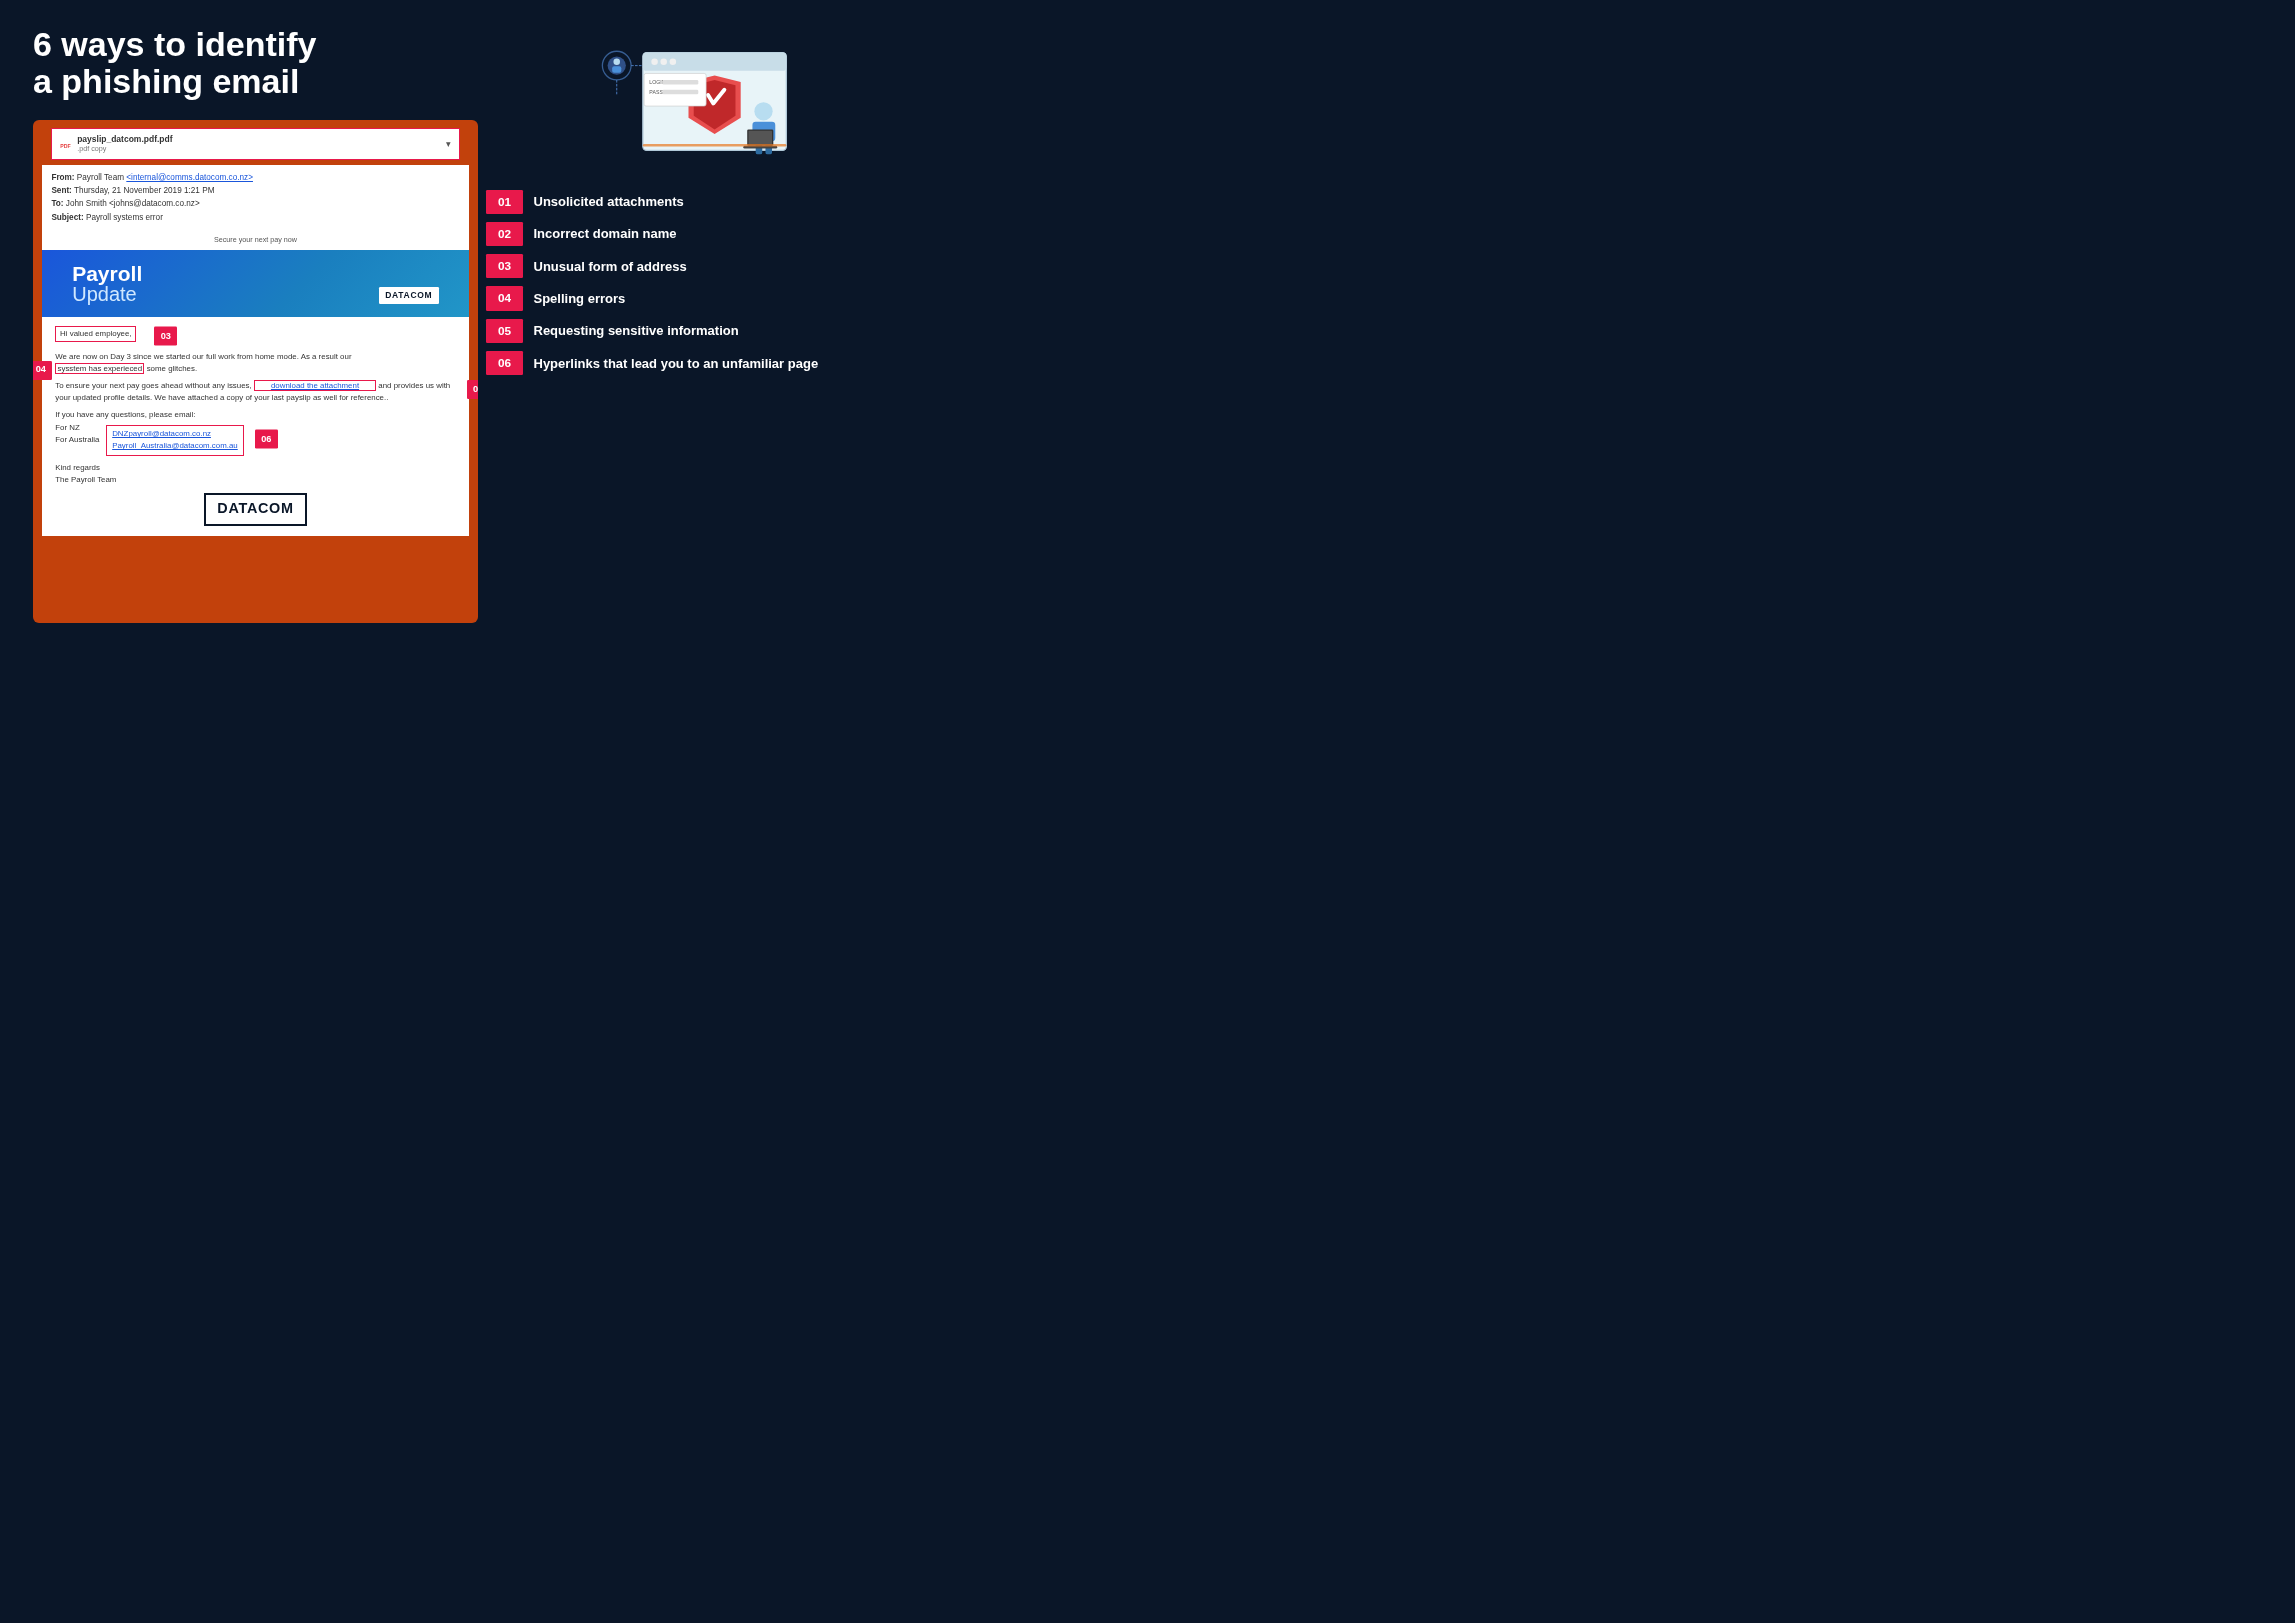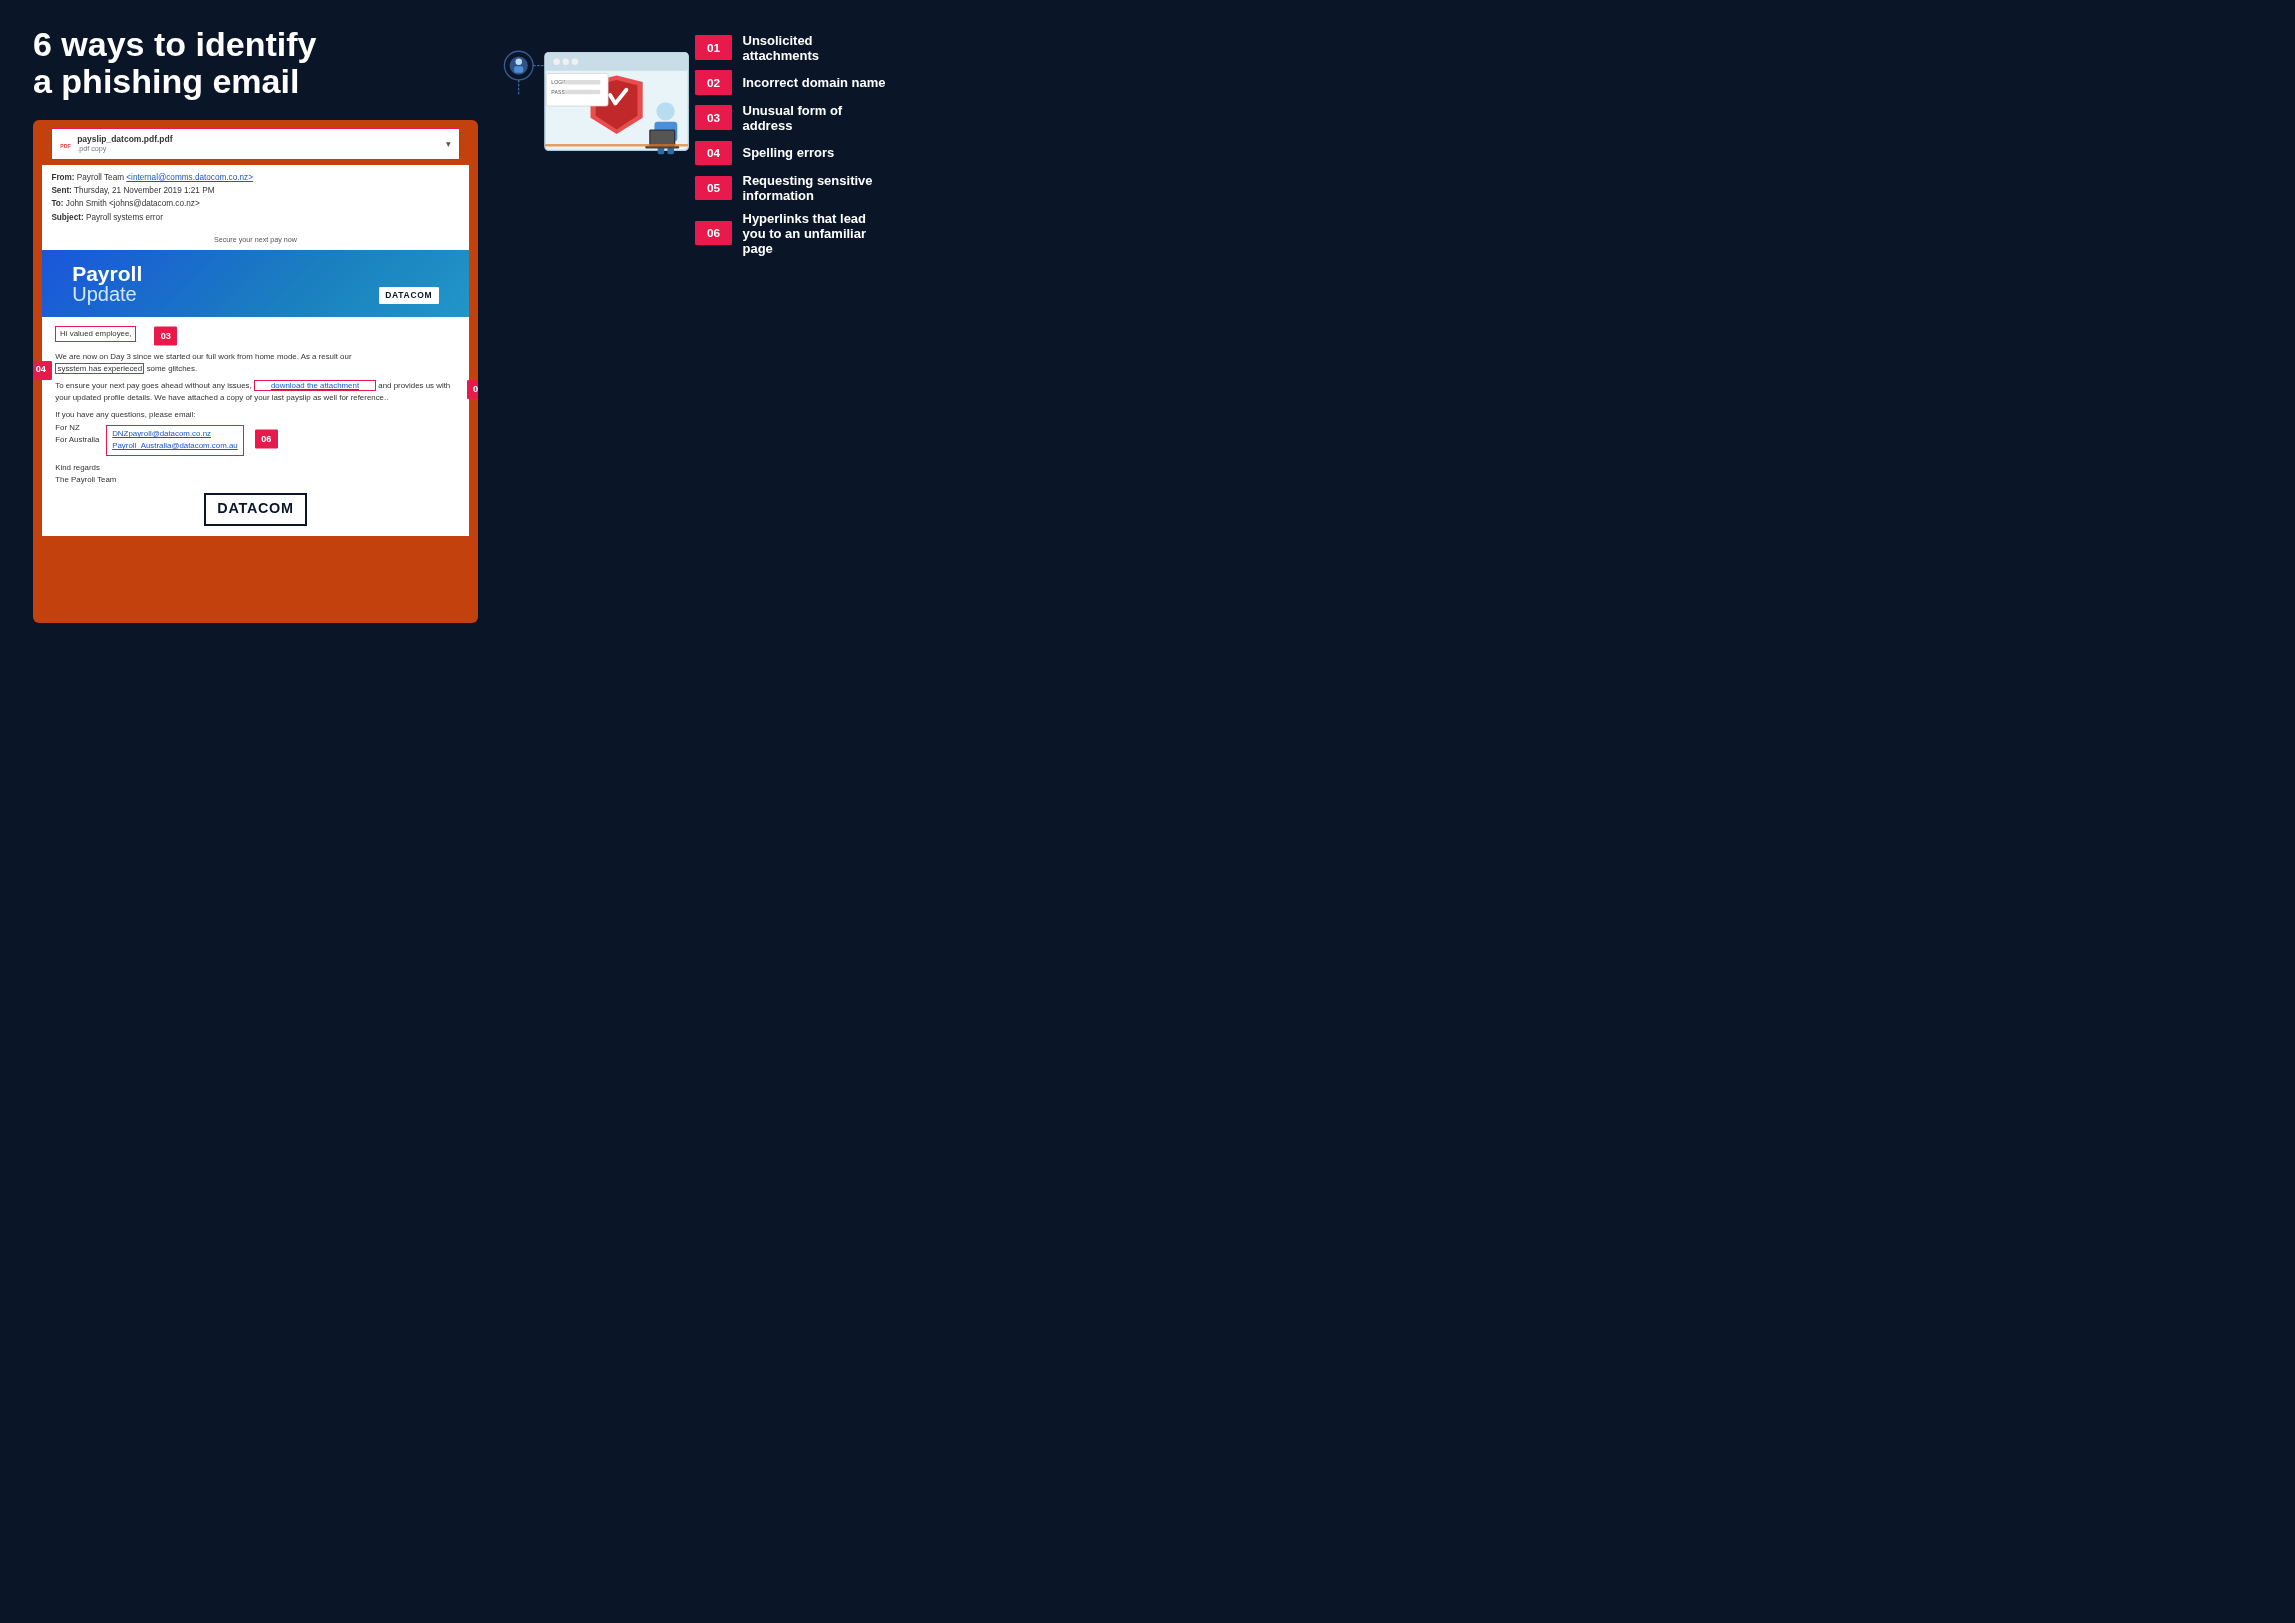--- a/index.html
+++ b/index.html
@@ -194,21 +194,21 @@
       font-size: 14.4px;
       font-weight: 900;
       color: #0a1628;
       letter-spacing: 0.7px;
     }
 
     
     .right-col {
       flex: 1;
       display: flex;
-      flex-direction: row;
+      flex-direction: column;
       gap: 0;
       padding-top: 6.5px;
     }
 
     .illustration-area {
       display: flex;
       justify-content: center;
       align-items: flex-start;
       margin-bottom: 13px;
       height: 144px;

